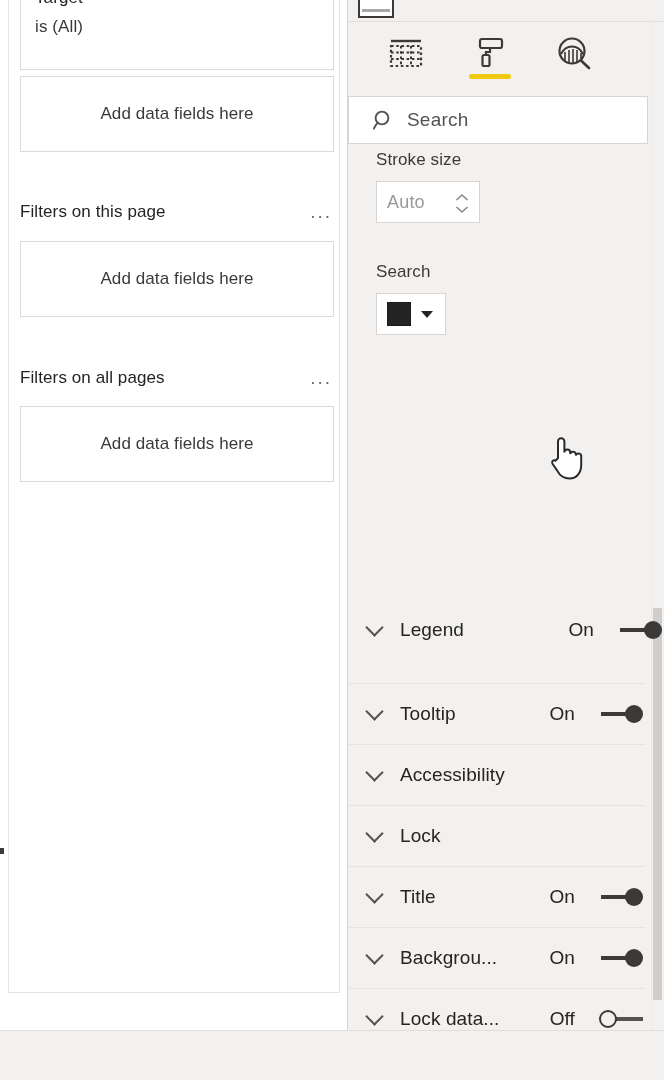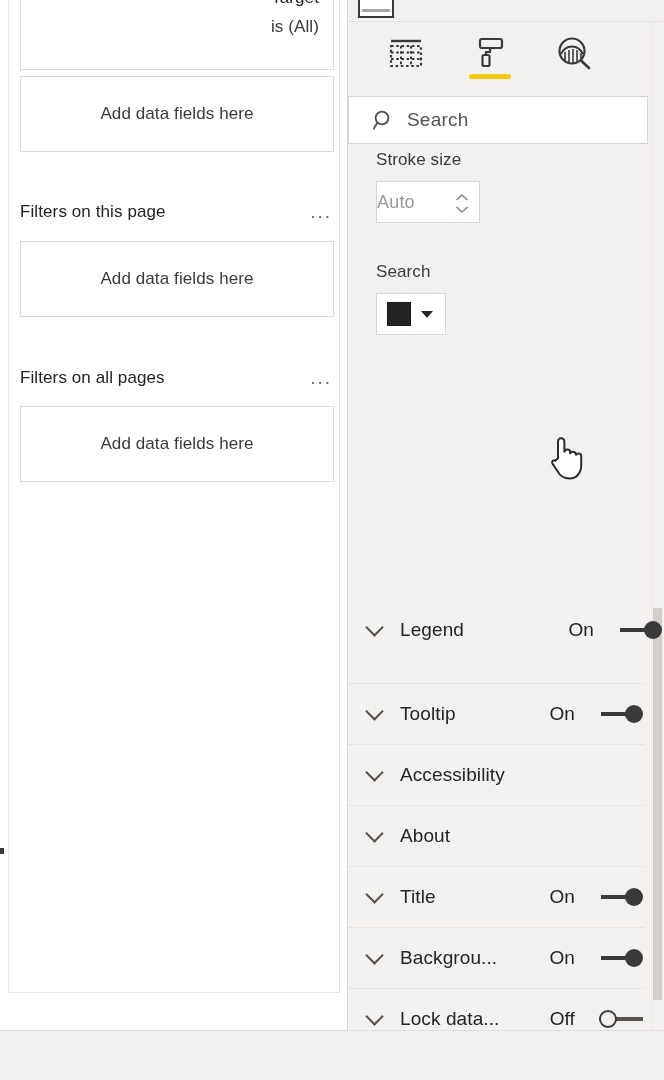--- a/index.html
+++ b/index.html
@@ -10,21 +10,20 @@
     overflow: hidden;
     background: #f3f1ef;
     font-family: "Liberation Sans", sans-serif;
   }
 
   #app {
     position: relative;
     width: 664px;
     height: 1080px;
     background: #f3f1ef;
-    text-align: right;
   }
 
   
   #filters-pane {
     position: absolute;
     left: 0; top: 0;
     width: 348px;
     height: 1030px;
     background: #ffffff;
     border-right: 1px solid #d6d3d0;
@@ -196,20 +195,21 @@
   }
   #stroke-label { left: 28px; top: 150px; }
   #stroke-input {
     position: absolute;
     left: 28px; top: 181px;
     width: 104px; height: 42px;
     background: #ffffff;
     border: 1px solid #d8d5d2;
     display: flex;
     align-items: center;
+    padding-left: 10px;
   }
   #stroke-value {
     font-size: 18px;
     color: #9b9895;
     letter-spacing: .2px;
   }
   .stepper {
     position: absolute;
     right: 6px; top: 5px;
     width: 22px; height: 32px;
@@ -496,21 +496,21 @@
       </span>
     </div>
 
     <div class="section-row" style="top:725px;">
       <span class="chev-collapse"></span>
       <span class="section-name">Accessibility</span>
     </div>
 
     <div class="section-row" style="top:786px;">
       <span class="chev-collapse"></span>
-      <span class="section-name">About</span>
+      <span class="section-name">Lock</span>
     </div>
 
     <div class="section-row" style="top:847px;">
       <span class="chev-collapse"></span>
       <span class="section-name">Title</span>
       <span class="toggle-wrap">
         <span class="toggle-state">On</span>
         <span class="switch">
           <span class="track"></span>
             <span class="knob-on"></span>

